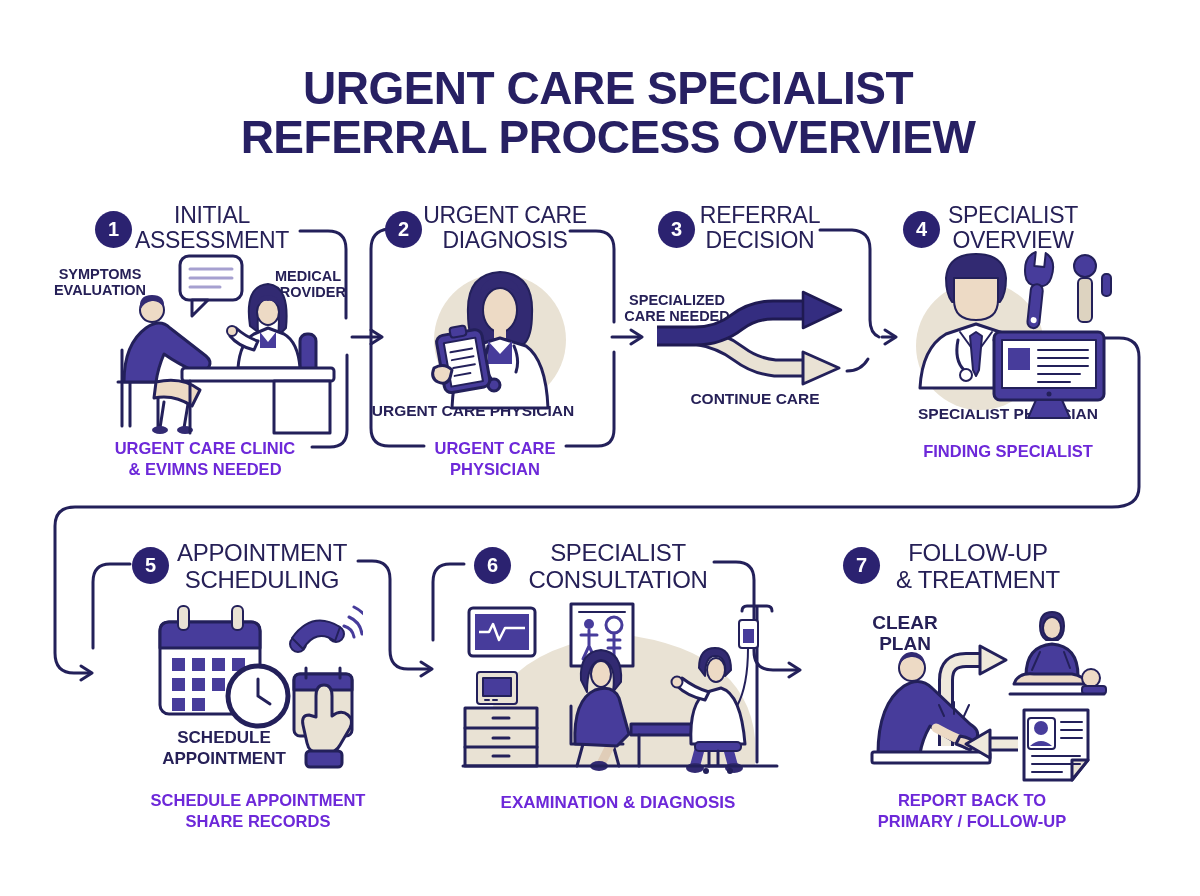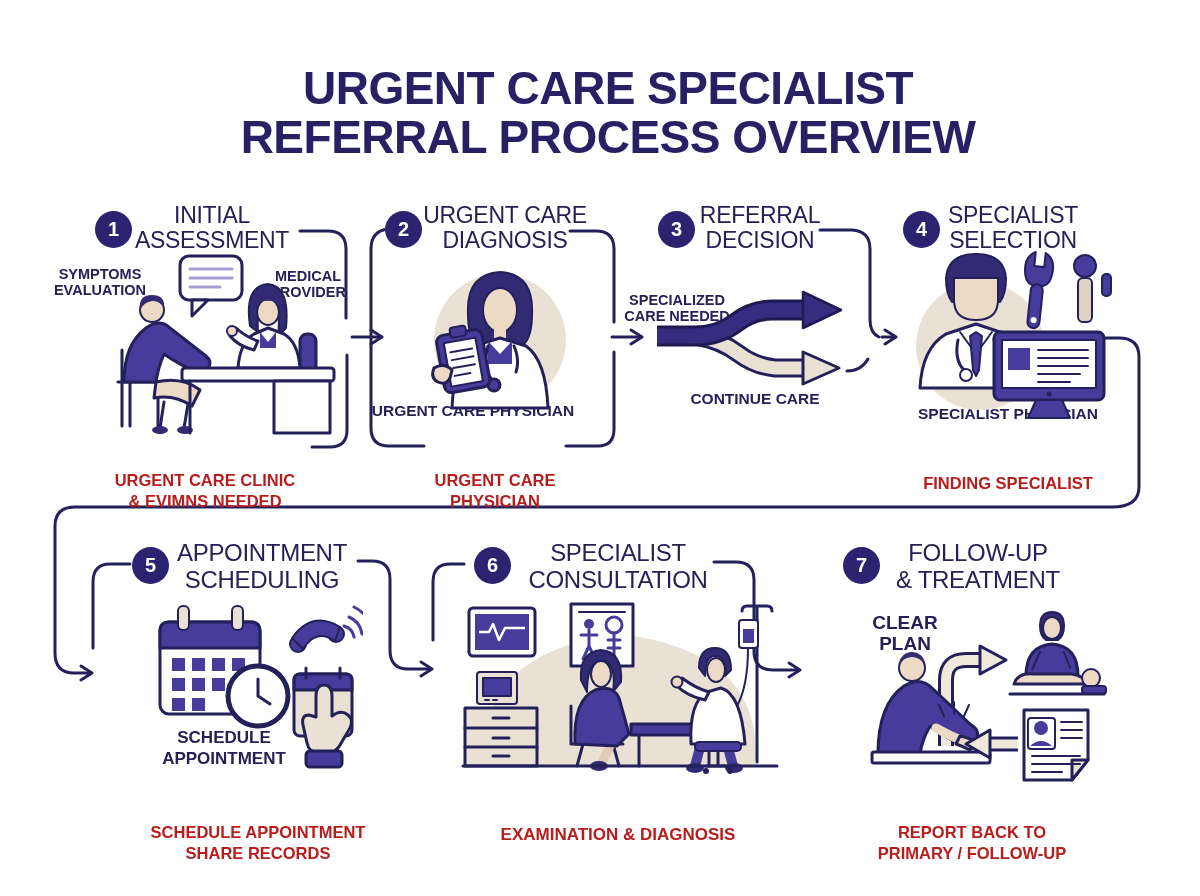--- a/index.html
+++ b/index.html
@@ -8,21 +8,21 @@
   .abs{position:absolute;}
   .main-title{width:100%;text-align:center;font-weight:bold;font-size:46px;line-height:49px;
               letter-spacing:-0.5px;color:#272063;}
   .badge{width:37px;height:37px;border-radius:50%;background:#2b2270;color:#ffffff;
          font-weight:bold;font-size:20px;display:flex;align-items:center;justify-content:center;}
   .stitle{font-weight:normal;font-size:23px;line-height:25px;text-align:center;letter-spacing:-0.3px;color:#262057;}
   .stitle.big{font-size:24px;line-height:27px;}
   .slabel{font-weight:bold;font-size:14.5px;line-height:16px;text-align:center;color:#262057;}
   .slabel.mid{font-size:15.5px;}
   .slabel.big{font-size:19px;line-height:21px;}
-  .caption{font-weight:bold;font-size:16.5px;line-height:21px;text-align:center;color:#b91c1c;margin-top:32px;}
+  .caption{font-weight:bold;font-size:16.5px;line-height:21px;text-align:center;color:#6d28d9;}
   svg{display:block;}
   .s{stroke:#23205a;stroke-width:3;stroke-linejoin:round;stroke-linecap:round;}
   .s2{stroke:#23205a;stroke-width:2;stroke-linejoin:round;stroke-linecap:round;}
   .nf{fill:none;}
   .f-w{fill:#ffffff;}
   .f-p{fill:#473c9b;}
   .f-h{fill:#322a72;}
   .f-b{fill:#e9e2d4;}
   .f-bb{fill:#ddd3c0;}
   .f-s{fill:#eddac5;}
@@ -94,21 +94,21 @@
   <div class="abs stitle" style="left:405px;top:203px;width:200px;">
     <div>URGENT CARE</div>
       <div>DIAGNOSIS</div>
   </div>
   <div class="abs stitle" style="left:660px;top:203px;width:200px;">
     <div>REFERRAL</div>
       <div>DECISION</div>
   </div>
   <div class="abs stitle" style="left:913px;top:203px;width:200px;">
     <div>SPECIALIST</div>
-      <div>SELECTION</div>
+      <div>OVERVIEW</div>
   </div>
   <div class="abs stitle big" style="left:152px;top:539px;width:220px;">
     <div>APPOINTMENT</div>
       <div>SCHEDULING</div>
   </div>
   <div class="abs stitle big" style="left:498px;top:539px;width:240px;">
     <div>SPECIALIST</div>
       <div>CONSULTATION</div>
   </div>
   <div class="abs stitle big" style="left:868px;top:539px;width:220px;">

